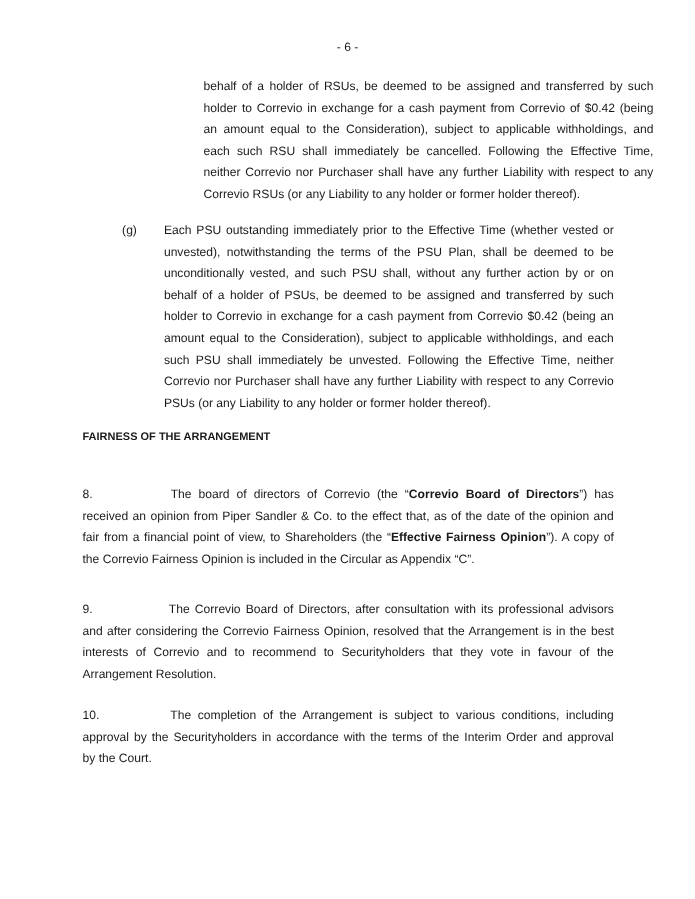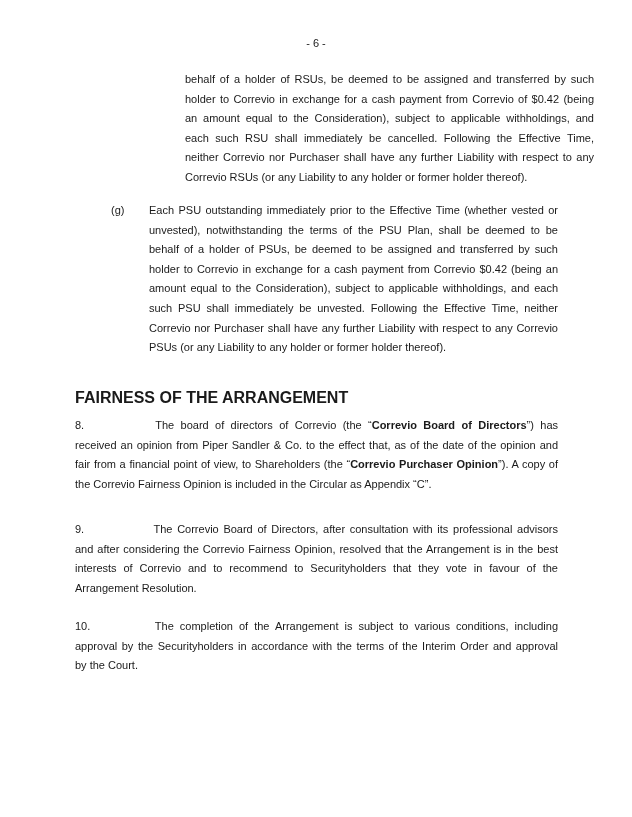--- a/index.html
+++ b/index.html
@@ -57,25 +57,26 @@
       top: 201px;
       left: 149px;
       width: 409px;
     }
     .heading {
       position: absolute;
       left: 75px;
       top: 390px;
       font-weight: bold;
       line-height: 16px;
-      font-size: 16px;
+      font-size: 10px;
     }
     .para {
       left: 75px;
       width: 483px;
+      margin-top: 25px;
     }
     .p8 { top: 416px; }
     .p9 { top: 520px; }
     .p10 { top: 617px; }
     .num {
       display: inline-block;
       width: 74px;
     }
     .firstline {
       display: flex;
@@ -102,37 +103,38 @@
     <span class="line">an amount equal to the Consideration), subject to applicable withholdings, and</span>
     <span class="line">each such RSU shall immediately be cancelled. Following the Effective Time,</span>
     <span class="line">neither Correvio nor Purchaser shall have any further Liability with respect to any</span>
     <span class="line last">Correvio RSUs (or any Liability to any holder or former holder thereof).</span>
   </div>
 
   <div class="item-label">(g)</div>
   <div class="block item-g">
     <span class="line">Each PSU outstanding immediately prior to the Effective Time (whether vested or</span>
     <span class="line">unvested), notwithstanding the terms of the PSU Plan, shall be deemed to be</span>
+    <span class="line">unconditionally vested, and such PSU shall, without any further action by or on</span>
     <span class="line">behalf of a holder of PSUs, be deemed to be assigned and transferred by such</span>
     <span class="line">holder to Correvio in exchange for a cash payment from Correvio $0.42 (being an</span>
     <span class="line">amount equal to the Consideration), subject to applicable withholdings, and each</span>
     <span class="line">such PSU shall immediately be unvested. Following the Effective Time, neither</span>
     <span class="line">Correvio nor Purchaser shall have any further Liability with respect to any Correvio</span>
     <span class="line last">PSUs (or any Liability to any holder or former holder thereof).</span>
   </div>
 
   <div class="heading">FAIRNESS OF THE ARRANGEMENT</div>
 
   <div class="block para p8">
     <div class="line firstline">
       <span class="num">8.</span>
       <span class="rest"><span>The board of directors of Correvio (the “</span><b>Correvio Board of Directors</b><span>”) has</span></span>
     </div>
     <span class="line">received an opinion from Piper Sandler &amp; Co. to the effect that, as of the date of the opinion and</span>
-    <span class="line"><span>fair from a financial point of view, to Shareholders (the “</span><b>Correvio Purchaser Opinion</b><span>”). A copy of</span></span>
+    <span class="line"><span>fair from a financial point of view, to Shareholders (the “</span><b>Effective Fairness Opinion</b><span>”). A copy of</span></span>
     <span class="line last">the Correvio Fairness Opinion is included in the Circular as Appendix “C”.</span>
   </div>
 
   <div class="block para p9">
     <div class="line firstline">
       <span class="num">9.</span>
       <span class="rest">The Correvio Board of Directors, after consultation with its professional advisors</span>
     </div>
     <span class="line">and after considering the Correvio Fairness Opinion, resolved that the Arrangement is in the best</span>
     <span class="line">interests of Correvio and to recommend to Securityholders that they vote in favour of the</span>

